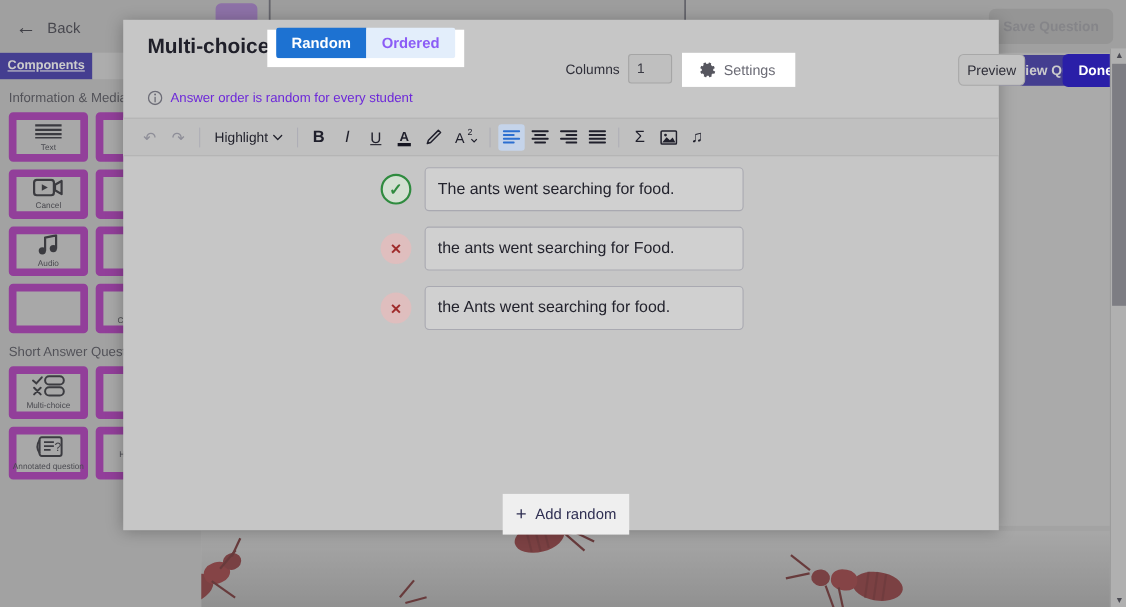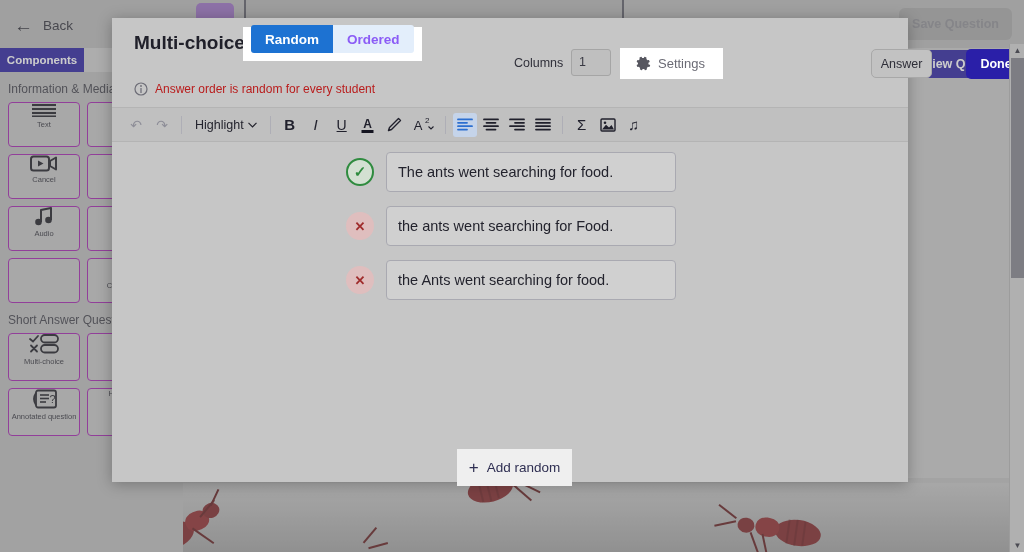--- a/index.html
+++ b/index.html
@@ -49,34 +49,34 @@
 
   
   .sidebar {
     position:absolute; left:0; top:48px; width:183px; height:504px;
     background:#bcbcbc;
   }
   .tabs { display:flex; height:24px; }
   .tab { flex:0 0 auto; width:84px; height:24px; display:flex;
          align-items:center; justify-content:center;
          font-size:11.5px; font-weight:bold; }
-  .tab.active { background:#241a9e; color:#fff; }
+  .tab.active { background:#241a9e; color:#fff;text-decoration:underline; }
   .tab.inactive { background:#cdcdcd; color:#4a4a52; }
 
   .sec-label {
     font-size:12px; color:#3a3a44; padding:10px 8px 6px 8px;
   }
   .grid {
     display:grid; grid-template-columns:72px 72px; gap:7px; padding:0 8px;
   }
   .comp {
     width:72px; height:45px; background:#c5c5c5; border-radius:4px;
-    border:1px solid #a21caf;
+    border:7px solid #a21caf;
     display:flex; flex-direction:column; align-items:center;
-    gap:3px;
+    justify-content:center; gap:3px;
   }
   .comp .glyph { color:#16161e; line-height:1; }
   .comp .cap { font-size:7.5px; color:#2c2c36; white-space:nowrap; }
   .comp.tall { height:48px; }
 
   
   .ants-img {
     position:absolute; left:183px; top:478px; width:841px; height:74px;
     background:linear-gradient(#bdbdbd 0%, #bdbdbd 6%, #c4c4c4 7%, #9f9f9f 100%);
     overflow:hidden;
@@ -143,21 +143,21 @@
   }
   .done-btn {
     position:absolute; left:719px; top:31px; width:60px; height:30px;
     background:#2a1fa8; border-radius:5px; color:#fff;
     display:flex; align-items:center; justify-content:center;
     font-size:12.5px; font-weight:bold;
   }
   .note {
     position:absolute; left:22px; top:64px;
     display:flex; align-items:center; gap:7px;
-    font-size:12px; color:#b91c1c;
+    font-size:12px; color:#6d28d9;
   }
 
   
   .toolbar {
     position:absolute; left:0; top:89px; width:796px; height:35px;
     background:#c0c0c0; border-top:1px solid #b4b4b4;
     border-bottom:1px solid #b4b4b4;
     display:flex; align-items:center; padding-left:12px; gap:2px;
   }
   .tb {
@@ -400,21 +400,21 @@
       <div class="settings-btn">
         <span>
           <svg width="15" height="15" viewBox="0 0 16 16">
             <path fill="#56565f" d="M8 5.2A2.8 2.8 0 1 0 8 10.8 2.8 2.8 0 1 0 8 5.2zM8 9.4A1.4 1.4 0 1 1 8 6.6 1.4 1.4 0 1 1 8 9.4z"></path>
             <path fill="#56565f" d="M14.3 9.4l-1.1-.5a5.4 5.4 0 0 0 0-1.8l1.1-.5a.5.5 0 0 0 .26-.62l-.6-1.5a.5.5 0 0 0-.6-.3l-1.16.33a5.4 5.4 0 0 0-1.27-1.27l.33-1.16a.5.5 0 0 0-.3-.6l-1.5-.6a.5.5 0 0 0-.62.26l-.5 1.1a5.4 5.4 0 0 0-1.8 0l-.5-1.1a.5.5 0 0 0-.62-.26l-1.5.6a.5.5 0 0 0-.3.6l.33 1.16A5.4 5.4 0 0 0 3.17 4.5L2 4.17a.5.5 0 0 0-.6.3l-.6 1.5a.5.5 0 0 0 .26.62l1.1.5a5.4 5.4 0 0 0 0 1.8l-1.1.5a.5.5 0 0 0-.26.62l.6 1.5a.5.5 0 0 0 .6.3l1.17-.33a5.4 5.4 0 0 0 1.27 1.27l-.33 1.16a.5.5 0 0 0 .3.6l1.5.6a.5.5 0 0 0 .62-.26l.5-1.1a5.4 5.4 0 0 0 1.8 0l.5 1.1a.5.5 0 0 0 .62.26l1.5-.6a.5.5 0 0 0 .3-.6l-.33-1.16a5.4 5.4 0 0 0 1.27-1.27l1.16.33a.5.5 0 0 0 .6-.3l.6-1.5a.5.5 0 0 0-.26-.62z"></path>
           </svg>
         </span>
         <span>Settings</span>
       </div>
 
-      <div class="cancel-btn" style="left:759px;">Answer</div>
+      <div class="cancel-btn" style="left:759px;">Preview</div>
       <div class="done-btn" style="left:854px;">Done</div>
 
       <div class="note">
         <span>
           <svg width="14" height="14" viewBox="0 0 14 14">
             <circle cx="7" cy="7" r="6" fill="none" stroke="#6d6d77" stroke-width="1.2"></circle>
             <circle cx="7" cy="4" r="0.9" fill="#6d6d77"></circle>
             <rect x="6.4" y="6" width="1.2" height="5" fill="#6d6d77"></rect>
           </svg>
         </span>

